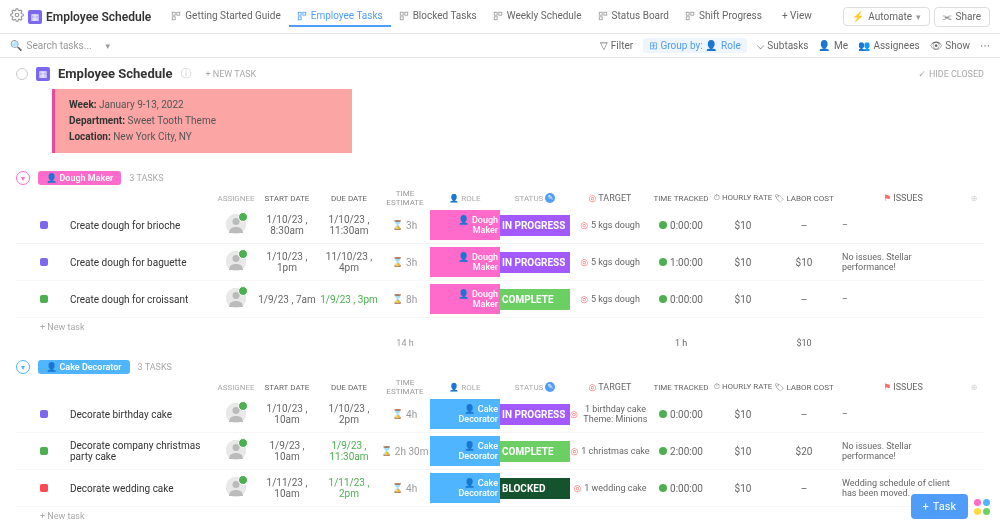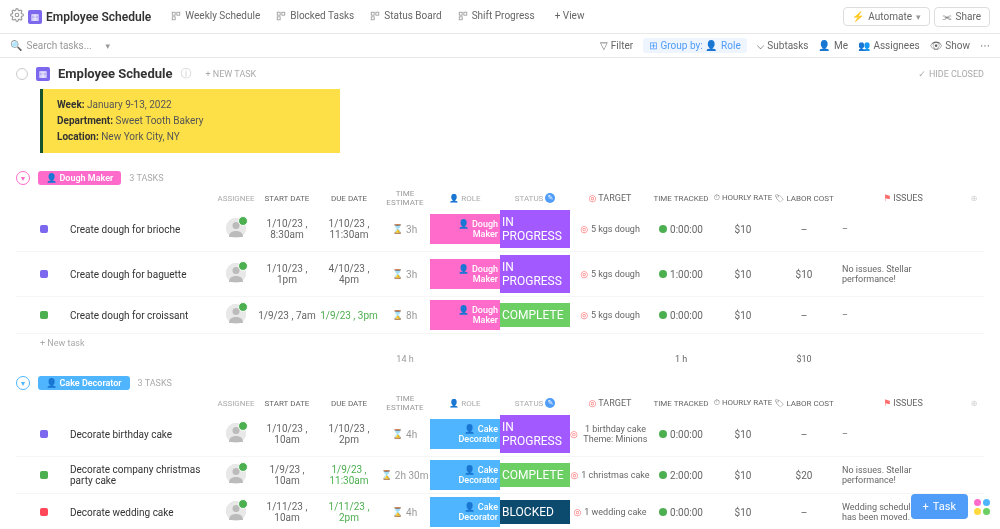--- a/index.html
+++ b/index.html
@@ -19,21 +19,21 @@
 .search{display:flex;align-items:center;gap:4px;color:#999;font-size:10px;flex:0 0 100px}
 .chev{color:#999;font-size:9px}
 .tool-item{display:flex;align-items:center;gap:3px;font-size:10px;color:#666}
 .tool-item.blue{color:#4f9cf9;background:#eef5ff;padding:2px 6px;border-radius:3px}
 .content{padding:8px 16px}
 .es-header{display:flex;align-items:center;gap:8px;margin-bottom:8px}
 .es-title{font-weight:700;font-size:13px;color:#333}
 .circ{width:12px;height:12px;border:1px solid #ccc;border-radius:50%}
 .newtask-chip{font-size:9px;color:#aaa;padding:2px 6px}
 .hide-closed{font-size:9px;color:#aaa;margin-left:auto;display:flex;align-items:center;gap:3px}
-.info-box{border-left:3px solid #14532d;padding:8px 14px;margin:0 0 14px 24px;background:#fde047;width:300px}
+.info-box{border-left:3px solid #ec4899;padding:8px 14px;margin:0 0 14px 36px;background:#fca5a5;width:300px}
 .info-box div{font-size:10px;color:#555;line-height:1.6}
 .info-box b{color:#333}
 .group{margin-bottom:6px}
 .group-head{display:flex;align-items:center;gap:8px;padding:4px 0}
 .collapse-btn{width:14px;height:14px;border:1px solid #ddd;border-radius:50%;display:flex;align-items:center;justify-content:center;color:#aaa;font-size:8px}
 .collapse-btn.pink{color:#ff6bcb;border-color:#ff6bcb}
 .collapse-btn.blue{color:#4fb5ff;border-color:#4fb5ff}
 .role-chip{padding:2px 8px;border-radius:3px;font-size:9px;font-weight:600;color:#fff;display:flex;align-items:center;gap:3px}
 .role-chip.dough{background:#ff6bcb}
 .role-chip.decor{background:#4fb5ff}
@@ -55,24 +55,24 @@
 .c-plus{width:20px;text-align:center;color:#ccc}
 .sq{width:8px;height:8px;border-radius:2px;flex-shrink:0}
 .sq.purple{background:#7b68ee}
 .sq.green{background:#4caf50}
 .sq.red{background:#ff4757}
 .avatar{width:20px;height:20px;border-radius:50%;background:#ddd;display:inline-block;position:relative}
 .avatar::after{content:"";position:absolute;top:-2px;right:-2px;width:8px;height:8px;background:#4caf50;border-radius:50%;border:1px solid #fff}
 .role-cell{color:#fff;font-size:9px;padding:5px 2px;border-radius:0;font-weight:500;display:flex;align-items:center;justify-content:center;gap:3px}
 .role-cell.dough{background:#ff6bcb}
 .role-cell.decor{background:#4fb5ff}
-.status-cell{color:#fff;font-size:12px;padding:5px 2px;font-weight:400}
+.status-cell{color:#fff;font-size:10px;padding:5px 2px;font-weight:700}
 .status-cell.progress{background:#a259ff}
 .status-cell.complete{background:#6bcf63}
-.status-cell.blocked{background:#0c4a6e}
+.status-cell.blocked{background:#14532d}
 .newtask-row{padding:4px 0 4px 24px;font-size:9px;color:#aaa}
 .totals{display:flex;font-size:9px;color:#999;padding:2px 0}
 .flag{color:#ff6b6b;font-size:9px}
 .tgt-icon{color:#ff6b6b;font-size:9px}
 .play{width:8px;height:8px;background:#4caf50;border-radius:50%}
 .hh{display:flex;font-size:8px;color:#aaa;text-transform:uppercase;align-items:center}
 .hh .c-name{justify-content:flex-start}
 .hh>div{display:flex;align-items:center;justify-content:center;gap:2px}
 .person-svg{width:20px;height:20px}
 .fab{position:fixed;bottom:10px;right:10px;display:flex;gap:6px;align-items:center}
@@ -91,29 +91,45 @@
       </svg></span>
   <span class="cal-icon">▦</span>
   <span class="title">Employee Schedule</span>
   <div id="tabs" style="display:flex">
       <div class="tab">
         <svg class="tab-icon" viewBox="0 0 24 24" fill="none" stroke="currentColor" stroke-width="2">
           <rect x="3" y="3" width="7" height="7"></rect>
           <rect x="14" y="3" width="7" height="7"></rect>
           <rect x="3" y="14" width="7" height="7"></rect>
         </svg>
+        <span>Getting Started Guide</span>
+      </div>
+      <div class="tab active">
+        <svg class="tab-icon" viewBox="0 0 24 24" fill="none" stroke="currentColor" stroke-width="2">
+          <rect x="3" y="3" width="7" height="7"></rect>
+          <rect x="14" y="3" width="7" height="7"></rect>
+          <rect x="3" y="14" width="7" height="7"></rect>
+        </svg>
+        <span>Employee Tasks</span>
+      </div>
+      <div class="tab">
+        <svg class="tab-icon" viewBox="0 0 24 24" fill="none" stroke="currentColor" stroke-width="2">
+          <rect x="3" y="3" width="7" height="7"></rect>
+          <rect x="14" y="3" width="7" height="7"></rect>
+          <rect x="3" y="14" width="7" height="7"></rect>
+        </svg>
+        <span>Blocked Tasks</span>
+      </div>
+      <div class="tab">
+        <svg class="tab-icon" viewBox="0 0 24 24" fill="none" stroke="currentColor" stroke-width="2">
+          <rect x="3" y="3" width="7" height="7"></rect>
+          <rect x="14" y="3" width="7" height="7"></rect>
+          <rect x="3" y="14" width="7" height="7"></rect>
+        </svg>
         <span>Weekly Schedule</span>
-      </div>
-      <div class="tab">
-        <svg class="tab-icon" viewBox="0 0 24 24" fill="none" stroke="currentColor" stroke-width="2">
-          <rect x="3" y="3" width="7" height="7"></rect>
-          <rect x="14" y="3" width="7" height="7"></rect>
-          <rect x="3" y="14" width="7" height="7"></rect>
-        </svg>
-        <span>Blocked Tasks</span>
       </div>
       <div class="tab">
         <svg class="tab-icon" viewBox="0 0 24 24" fill="none" stroke="currentColor" stroke-width="2">
           <rect x="3" y="3" width="7" height="7"></rect>
           <rect x="14" y="3" width="7" height="7"></rect>
           <rect x="3" y="14" width="7" height="7"></rect>
         </svg>
         <span>Status Board</span>
       </div>
       <div class="tab">
@@ -182,21 +198,21 @@
     <span style="color:#ccc">ⓘ</span>
     <span class="newtask-chip">+ NEW TASK</span>
     <div class="hide-closed">
         <span>✓</span>
         <span>HIDE CLOSED</span>
       </div>
   </div>
 
   <div class="info-box">
     <div><b>Week:</b> <span>January 9-13, 2022</span></div>
-    <div><b>Department:</b> <span>Sweet Tooth Bakery</span></div>
+    <div><b>Department:</b> <span>Sweet Tooth Theme</span></div>
     <div><b>Location:</b> <span>New York City, NY</span></div>
   </div>
 
   <div id="groups">
       <div class="group">
         <div class="group-head">
     <span class="collapse-btn pink">▾</span>
     <span class="role-chip dough">👤 Dough Maker</span>
     <span class="task-count">3 TASKS</span>
     <div style="flex:1"></div>
@@ -249,21 +265,21 @@
       <div class="c-name">
             <span class="sq purple"></span>
             <span>Create dough for baguette</span>
           </div>
       <div class="c-assignee"><span class="avatar"><svg class="person-svg" viewBox="0 0 40 40">
                 <circle cx="20" cy="20" r="20" fill="#e8e8e8"></circle>
                 <circle cx="20" cy="15" r="7" fill="#bbb"></circle>
                 <path d="M6 38c0-8 6-12 14-12s14 4 14 12" fill="#bbb"></path>
               </svg></span></div>
       <div class="c-start">1/10/23 , 1pm</div>
-      <div class="c-due ">4/10/23 , 4pm</div>
+      <div class="c-due ">11/10/23 , 4pm</div>
       <div class="c-est"><span class="est-icon">⌛</span>3h</div>
       <div class="c-role">
             <div class="role-cell dough">👤 Dough Maker</div>
           </div>
       <div class="c-status">
             <div class="status-cell progress">IN PROGRESS</div>
           </div>
       <div class="c-target">
             <span class="tgt-icon">◎</span>
             <span style="max-width:70px">5 kgs dough</span>

